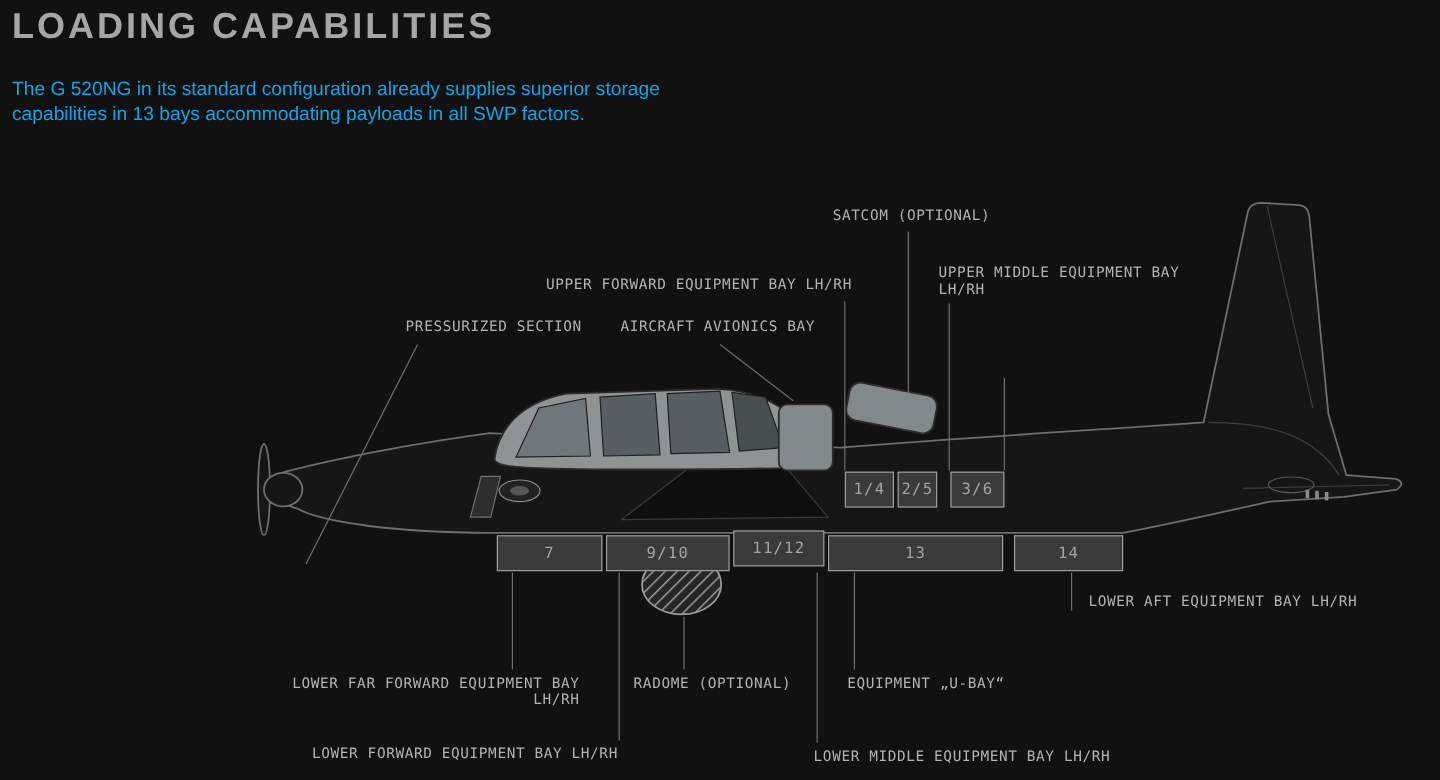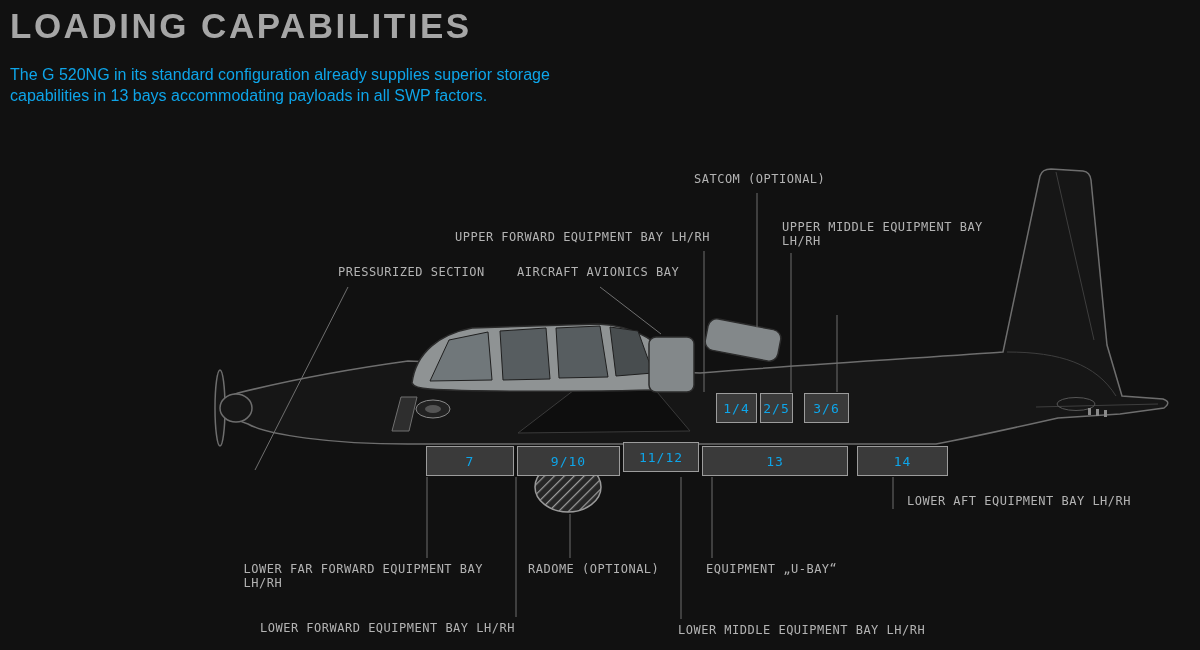--- a/index.html
+++ b/index.html
@@ -8,21 +8,21 @@
     width: 1200px;
     height: 650px;
     background: #111111;
     overflow: hidden;
     font-family: "Liberation Sans", sans-serif;
   }
   .title {
     position: absolute;
     left: 10px;
     top: 6px;
-    font-size: 35px;
+    font-size: 30px;
     font-weight: bold;
     letter-spacing: 2.5px;
     color: #a6a6a6;
   }
   .desc {
     position: absolute;
     left: 10px;
     top: 64px;
     width: 548px;
     font-size: 16px;
@@ -32,36 +32,35 @@
   svg.diagram { position: absolute; left: 0; top: 0; }
   .lbl {
     position: absolute;
     font-family: "DejaVu Sans Mono", monospace;
     font-size: 12px;
     letter-spacing: 0.5px;
     color: #b3b3b3;
     line-height: 13.5px;
     white-space: nowrap;
   }
-  .lbl.right { }
+  .lbl.right { text-align: right; }
   .lbl span { display: block; }
   .bay {
     position: absolute;
     height: 30px;
     box-sizing: border-box;
     border: 1px solid #9c9c9c;
     background: #3a3a3a;
-    color: #0ea5e9;
+    color: #a3a3a3;
     font-family: "DejaVu Sans Mono", monospace;
     font-size: 13px;
     letter-spacing: 1px;
     display: flex;
     align-items: center;
     justify-content: center;
-    margin-left: 12px;
   }
 </style>
 </head>
 <body>
 
 <div class="stage">
 
   <div class="title">LOADING CAPABILITIES</div>
   <div class="desc">The G 520NG in its standard configuration already supplies superior storage capabilities in 13 bays accommodating payloads in all SWP factors.</div>
 

